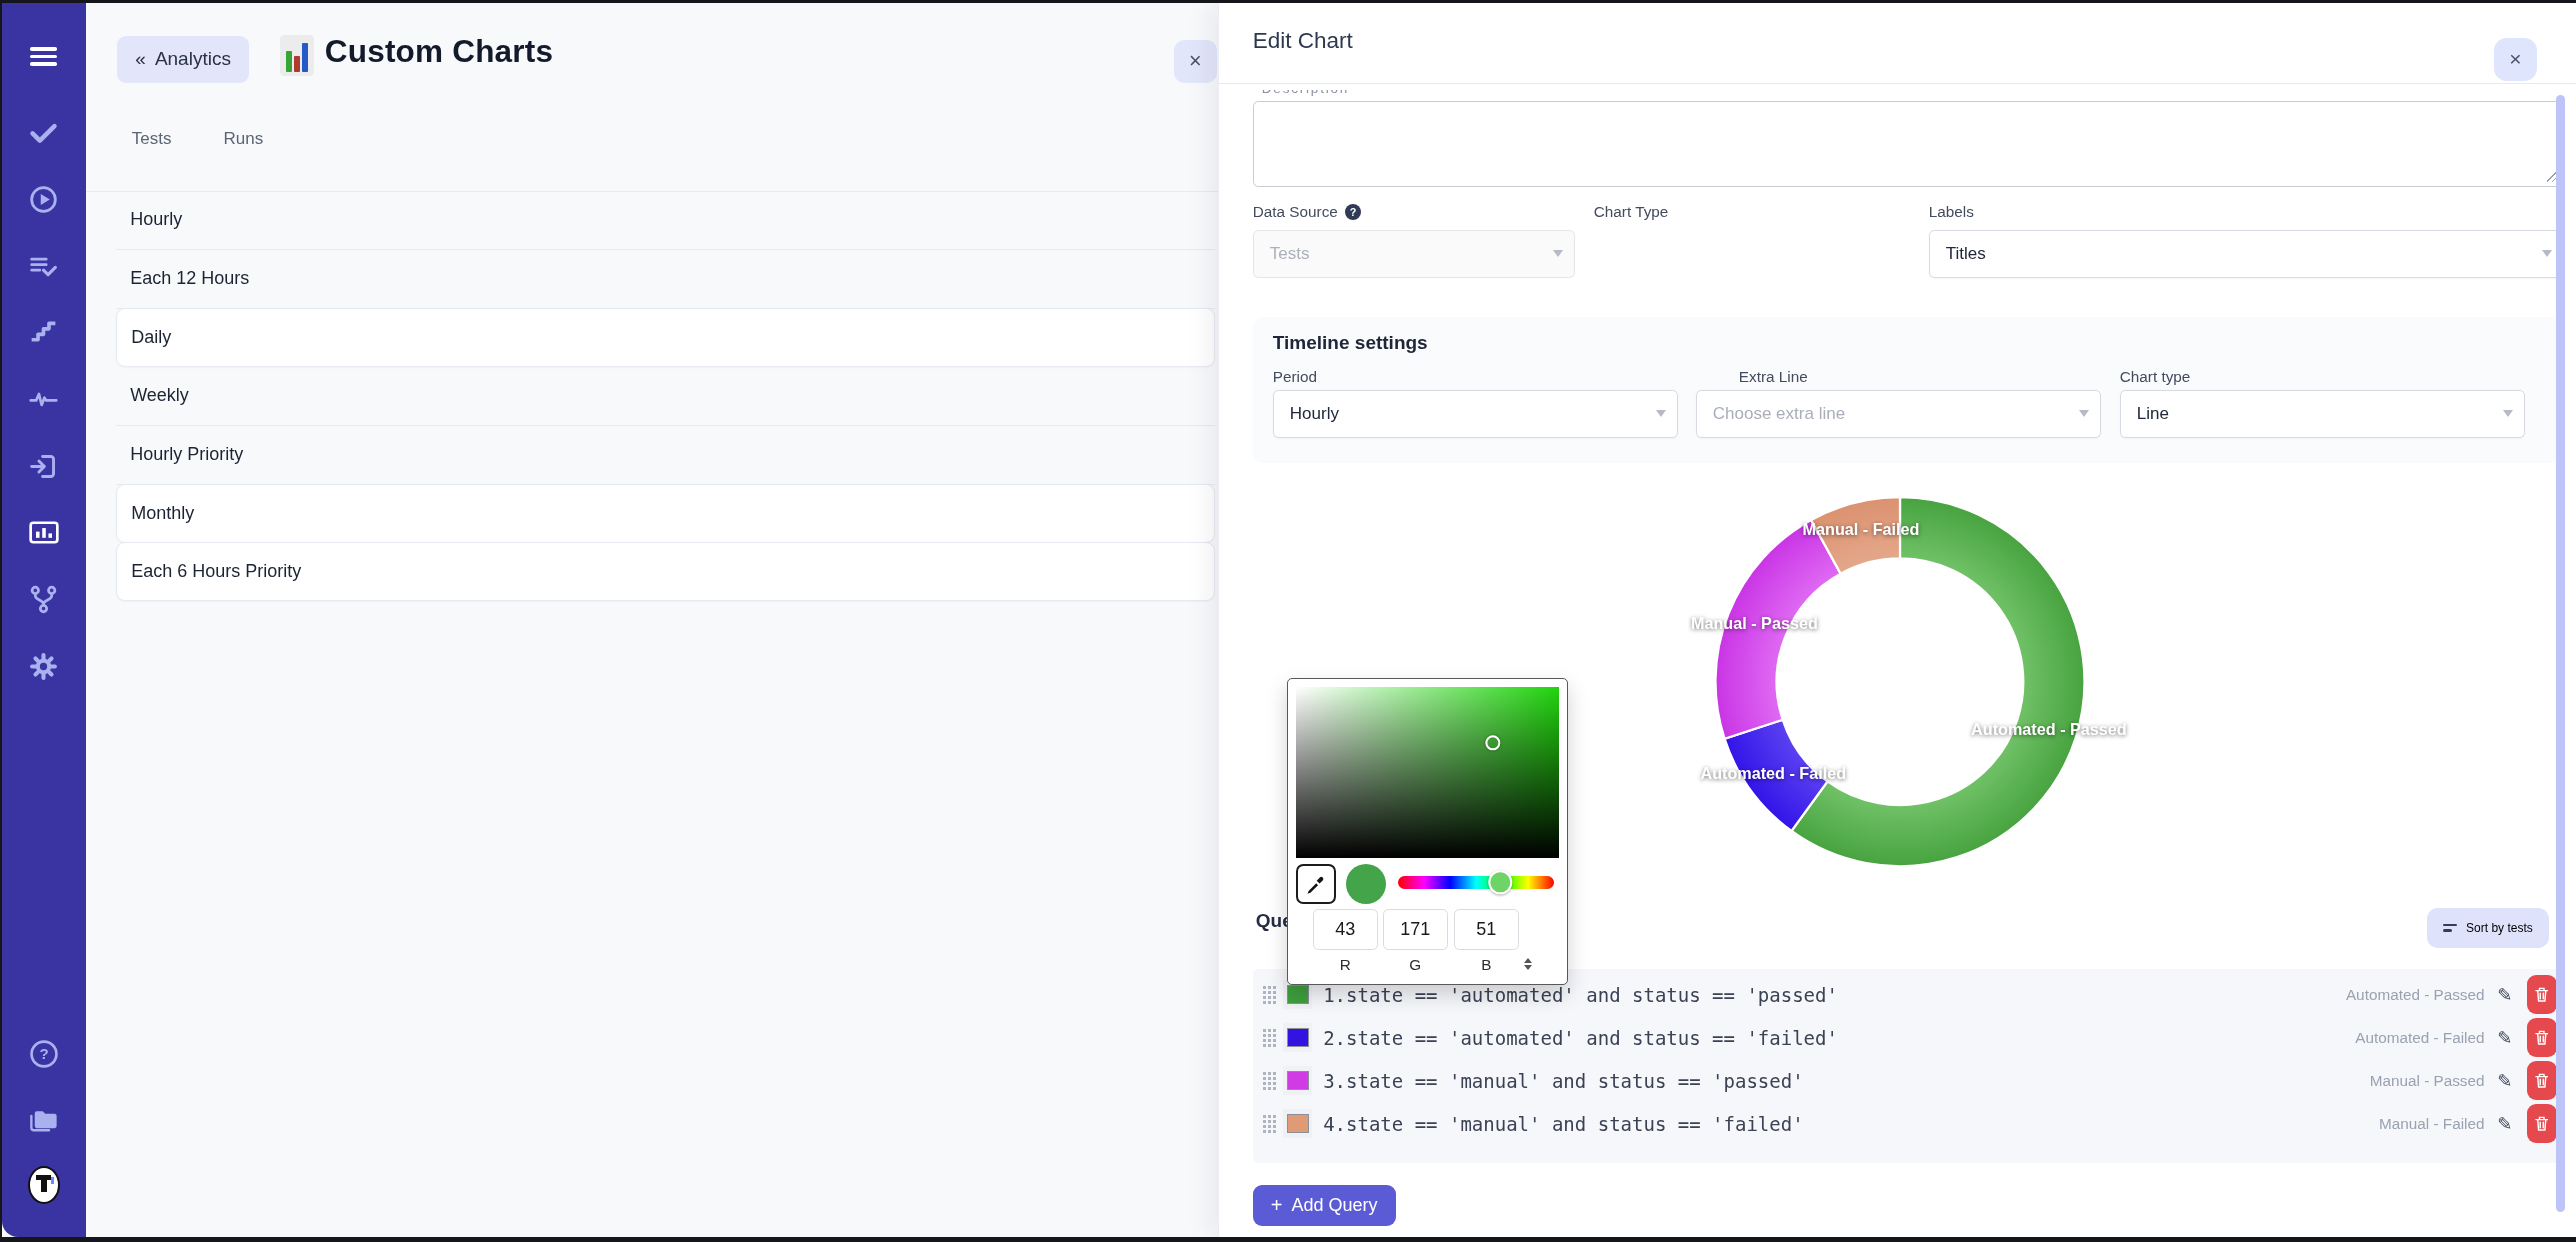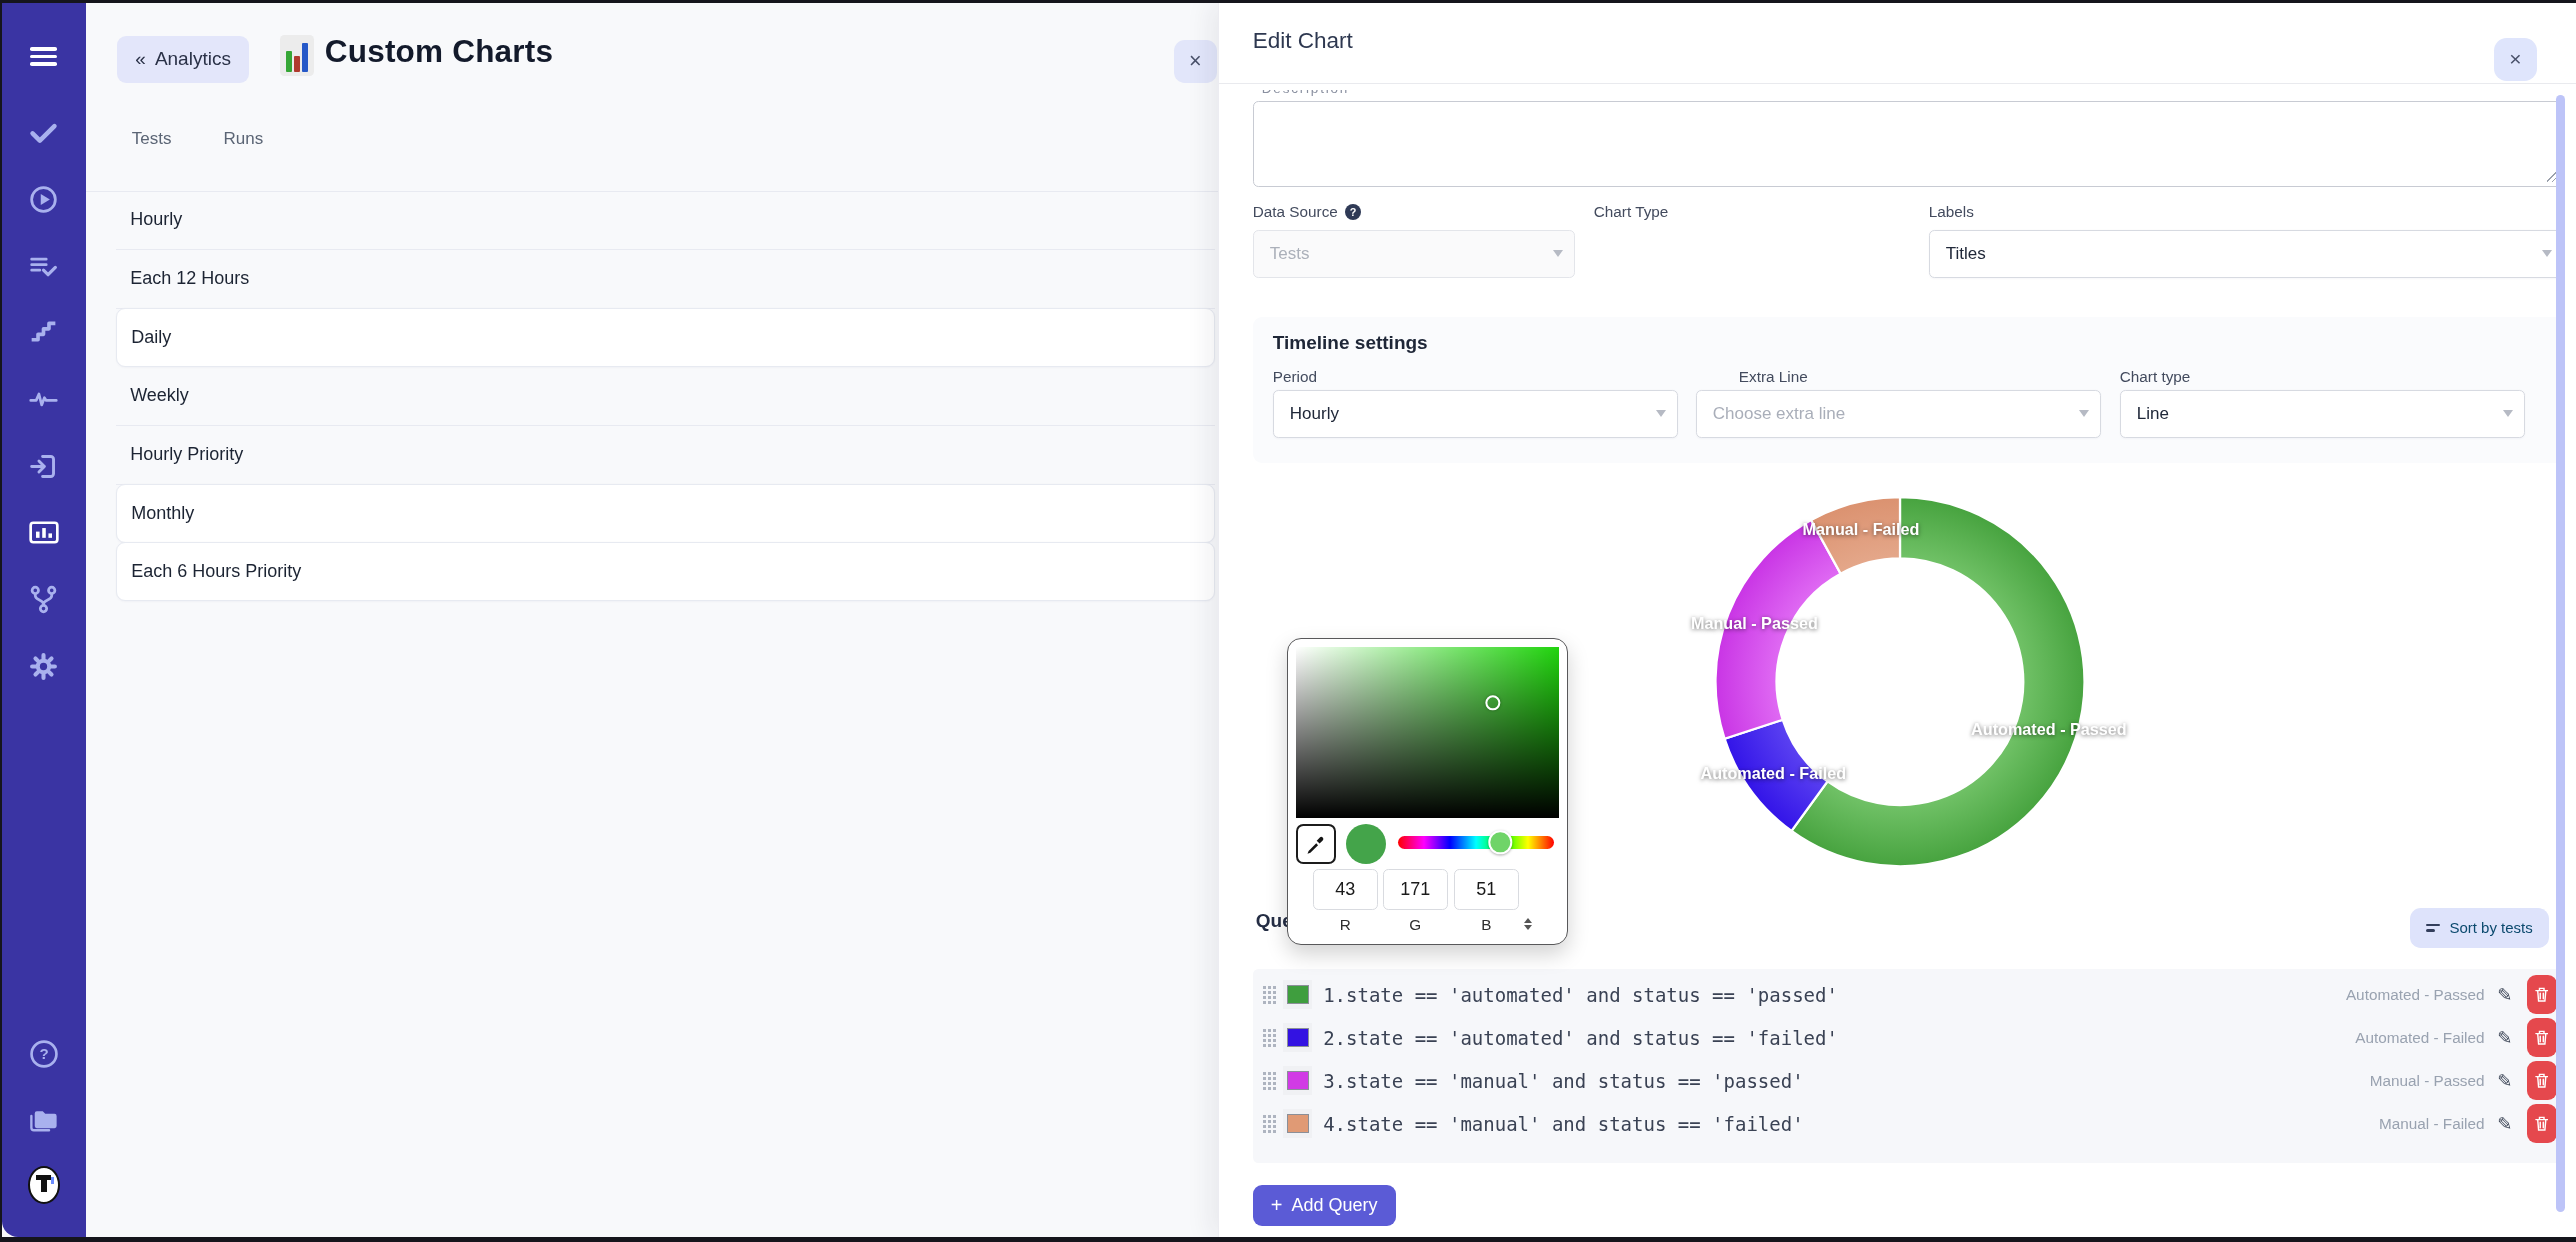--- a/index.html
+++ b/index.html
@@ -59,21 +59,21 @@
 
   .tl-card { position:absolute; left:34px; top:314px; width:1311px; height:146px; background:#FAFBFD; border-radius:9px; }
   .tl-heading { position:absolute; left:54px; top:329px; font-size:19px; font-weight:600; color:#1E2637; }
 
   .donut-wrap { position:absolute; left:429px; top:460px; width:504px; height:441px; }
   .donut-wrap svg { overflow:visible; }
   .donut-label { font-family:"Liberation Sans",sans-serif; font-weight:700; font-size:18px; fill:#fff; text-anchor:middle; text-shadow:0 1px 4px rgba(0,0,0,.55); }
 
   .q-heading { position:absolute; left:37px; top:907px; font-size:19px; font-weight:600; color:#242D44; }
   .sort-btn { position:absolute; right:27px; top:905px; height:40px; padding:0 16px; background:#DEE3FB; border-radius:10.8px;
-              display:flex; align-items:center; gap:9px; font-size:15px; color:#0c4a6e; cursor:pointer; }
+              display:flex; align-items:center; gap:9px; font-size:12px; color:#000000; cursor:pointer; }
   .sort-icon { display:inline-block; width:14.4px; }
   .sort-icon i { display:block; height:2.3px; background:#333E5C; border-radius:1.8px; margin:3.2px 0; }
   .sort-icon i:last-child { width:9px; }
 
   .q-block { position:absolute; left:34px; top:966px; width:1311px; height:194px; background:#F6F7FA; border-radius:5.4px; padding:4.5px 7.2px 0 7.2px; }
   .q-row { height:43px; display:flex; align-items:center; }
   .drag-handle { width:14.4px; height:19px; margin-left:1.8px; cursor:grab;
                  background-image:radial-gradient(circle, #AEB4C0 1.5px, transparent 1.7px); background-size:5px 5px; }
   .swatch-plate { width:29px; height:29px; margin-left:7.2px; background:#F0F1F4; display:flex; align-items:center; justify-content:center; cursor:pointer; }
   .swatch { width:22.5px; height:19px; border:1.4px solid #8B8F98; }
@@ -83,21 +83,21 @@
   .q-pencil { margin-left:12.6px; font-size:18px; color:#3E4758; cursor:pointer; }
   .q-trash { margin-left:14.4px; width:30px; height:39px; background:#E5484D; border-radius:9px; display:flex; align-items:center; justify-content:center; cursor:pointer; }
 
   .add-query { position:absolute; left:34px; top:1182px; height:41px; padding:0 18px; background:#5B5BD6; border:none; border-radius:9px;
                color:#fff; font-size:18px; font-family:"Liberation Sans",sans-serif; display:flex; align-items:center; gap:9px; cursor:pointer; }
   .add-query .plus { font-size:20px; font-weight:400; }
 
   .ep-scrollbar { position:absolute; right:10.8px; top:92px; width:9px; height:1117px; background:#BDC4F8; border-radius:4.5px; cursor:pointer; }
 
   
-  .picker { position:absolute; left:68px; top:635px; width:281px; height:307px; background:#fff; border:1.4px solid #58585a; border-radius:14px;
+  .picker { position:absolute; left:68px; top:675px; width:281px; height:307px; background:#fff; border:1.4px solid #58585a; border-radius:5px;
             box-shadow:0 9px 21.6px rgba(0,0,0,.18); z-index:50; }
   .sv-area { position:absolute; left:8px; top:8px; right:8px; height:171px; background:
       linear-gradient(to top, #000, rgba(0,0,0,0)),
       linear-gradient(to right, #fff, rgba(255,255,255,0)),
       #21D40E; cursor:crosshair; }
   .sv-cursor { position:absolute; width:15.3px; height:15.3px; border:2.3px solid #fff; border-radius:50%; transform:translate(-50%,-50%);
                box-shadow:0 0 2.7px rgba(0,0,0,.4); }
   .eyedrop-btn { position:absolute; left:8px; top:185px; width:40px; height:40px; border:2.3px solid #1c1c1c; border-radius:7.2px; background:#fff;
                  display:flex; align-items:center; justify-content:center; cursor:pointer; }
   .cur-swatch { position:absolute; left:58px; top:185px; width:40px; height:40px; border-radius:50%; cursor:pointer; }

